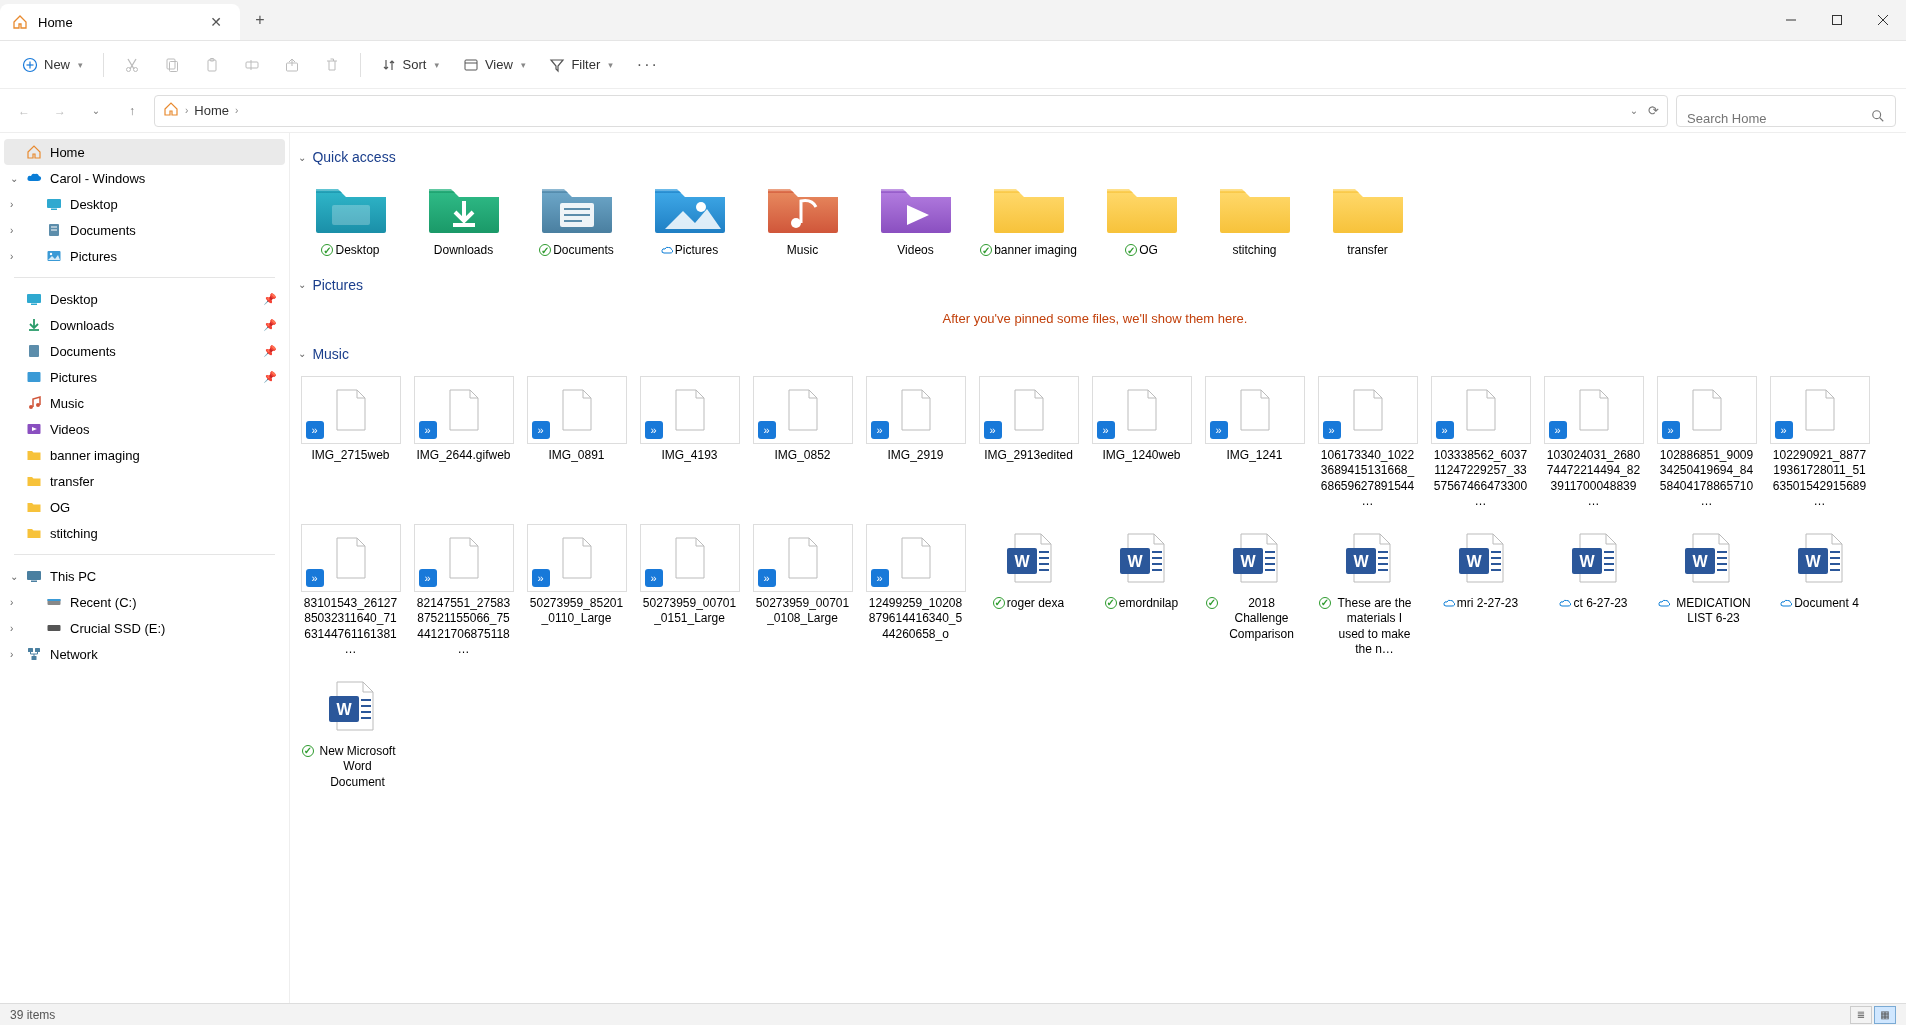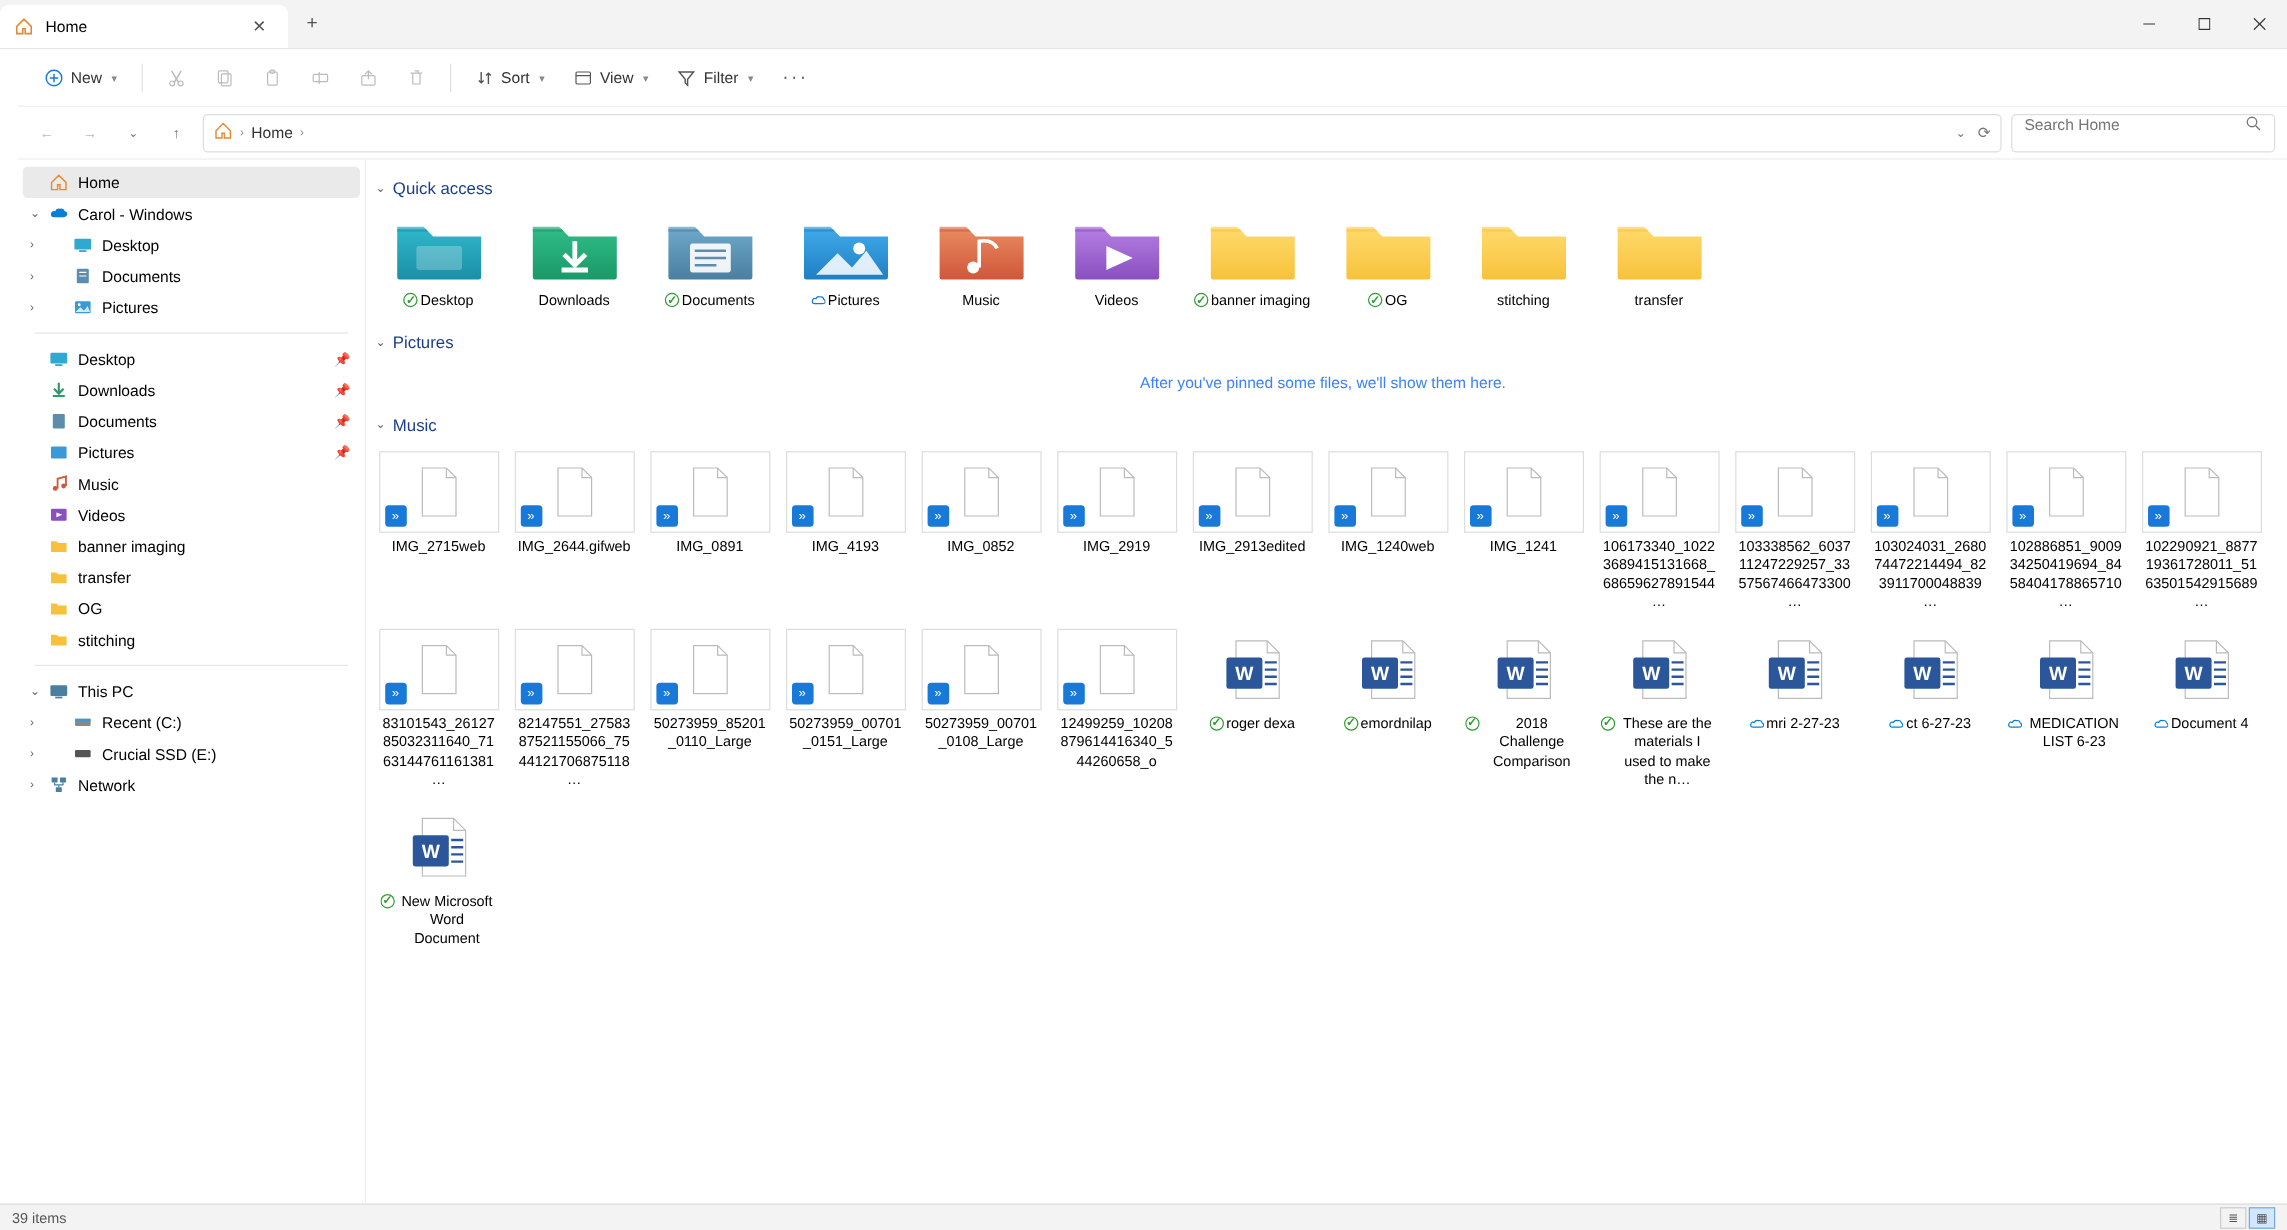--- a/index.html
+++ b/index.html
@@ -10,36 +10,36 @@
 .tab { background:#fff; border-radius:8px 8px 0 0; display:flex; align-items:center; padding:0 12px; gap:10px; margin-top:4px; min-width:240px; position:relative; }
 .tab .icon { width:16px; height:16px; }
 .tab-title { font-size:13px; }
 .tab-close { font-size:14px; color:#555; margin-left:auto; padding:2px 6px; }
 .new-tab { width:40px; display:flex; align-items:center; justify-content:center; font-size:16px; color:#555; }
 .win-controls { margin-left:auto; display:flex; }
 .win-btn { width:46px; display:flex; align-items:center; justify-content:center; font-size:14px; color:#333; }
 .win-btn svg { width:10px; height:10px; }
 
 
-.content-wrap { background:#fff; border-top:1px solid #e5e5e5; height:calc(100% - 40px - 22px); display:flex; flex-direction:column;padding-left:15px; }
+.content-wrap { background:#fff; border-top:1px solid #e5e5e5; height:calc(100% - 40px - 22px); display:flex; flex-direction:column; }
 .toolbar { height:48px; display:flex; align-items:center; padding:0 12px; gap:4px; border-bottom:1px solid #eee; }
 .tbtn { display:flex; align-items:center; gap:6px; padding:6px 10px; border-radius:4px; color:#888; font-size:13px; }
 .tbtn.enabled { color:#333; }
 .tbtn svg { width:16px; height:16px; }
 .tsep { width:1px; height:24px; background:#e0e0e0; margin:0 6px; }
 .chev-sm { font-size:9px; color:#888; margin-left:2px; }
 
 
 .addrrow { height:44px; display:flex; align-items:center; padding:0 10px; gap:8px; border-bottom:1px solid #eee; }
 .navbtn { width:28px; height:28px; display:flex; align-items:center; justify-content:center; color:#777; border-radius:4px; }
 .navbtn.disabled { color:#bbb; }
 .addrbox { flex:1; height:32px; border:1px solid #ddd; border-radius:4px; display:flex; align-items:center; padding:0 8px; gap:6px; font-size:13px; color:#333; }
 .addrbox .seg-chev { color:#888; font-size:10px; }
 .addrbox-right { margin-left:auto; display:flex; align-items:center; gap:10px; color:#777; }
-.searchbox { width:220px; height:32px; border:1px solid #ddd; border-radius:4px; display:flex; align-items:flex-start; padding:0 10px; color:#888; font-size:13px; }
+.searchbox { width:220px; height:32px; border:1px solid #ddd; border-radius:4px; display:flex; align-items:flex-end; padding:0 10px; color:#888; font-size:13px; }
 .searchbox input { border:none; outline:none; flex:1; font-size:13px; color:#333; background:transparent; }
 .searchbox .sicon { color:#777; }
 
 
 .mainsplit { flex:1; display:flex; overflow:hidden; }
 .sidebar { width:290px; border-right:1px solid #eee; padding:6px 4px; overflow-y:auto; }
 .side-item { display:flex; align-items:center; gap:8px; padding:5px 8px 5px 22px; border-radius:4px; font-size:13px; position:relative; }
 .side-item .exp { position:absolute; left:6px; font-size:10px; color:#666; }
 .side-item.selected { background:#eaeaea; }
 .side-item.sub { padding-left:42px; }
@@ -53,21 +53,21 @@
 .section-hdr .chev { font-size:10px; color:#666; }
 .grid { display:flex; flex-wrap:wrap; gap:8px 8px; }
 .qa-item { width:105px; display:flex; flex-direction:column; align-items:center; gap:6px; padding:4px; }
 .qa-icon { width:78px; height:58px; display:flex; align-items:center; justify-content:center; }
 .qa-label { font-size:12px; text-align:center; line-height:1.3; word-break:break-word; display:flex; align-items:flex-start; gap:2px; justify-content:center; }
 .badge { display:inline-block; width:12px; height:12px; flex-shrink:0; margin-top:1px; }
 .badge.green::before { content:"✓"; color:#2e9b2e; font-size:10px; font-weight:bold; }
 .badge.green { border:1px solid #2e9b2e; border-radius:50%; display:inline-flex; align-items:center; justify-content:center; }
 .badge.cloud svg { width:12px; height:12px; }
 
-.fav-empty { text-align:center; color:#3b82f6; font-size:13px; padding:8px 0 14px 0; }
+.fav-empty { text-align:center; color:#c2410c; font-size:13px; padding:8px 0 14px 0; }
 
 .rc-item { width:105px; display:flex; flex-direction:column; align-items:center; padding:4px; }
 .rc-thumb { width:100px; height:68px; border:1px solid #ddd; background:#fff; display:flex; align-items:center; justify-content:center; position:relative; margin-bottom:4px; }
 .rc-thumb.noborder { border:none; }
 .rc-ov { position:absolute; left:4px; bottom:4px; width:18px; height:18px; background:#1879d9; border-radius:3px; display:flex; align-items:center; justify-content:center; color:#fff; font-size:11px; }
 .rc-label { font-size:12px; text-align:center; line-height:1.3; word-break:break-word; max-height:60px; overflow:hidden; display:flex; gap:2px; justify-content:center; }
 
 
 .statusbar { height:22px; background:#f3f3f3; border-top:1px solid #ddd; display:flex; align-items:center; padding:0 10px; font-size:12px; color:#555; }
 .statusbar .viewbtns { margin-left:auto; display:flex; gap:2px; }

